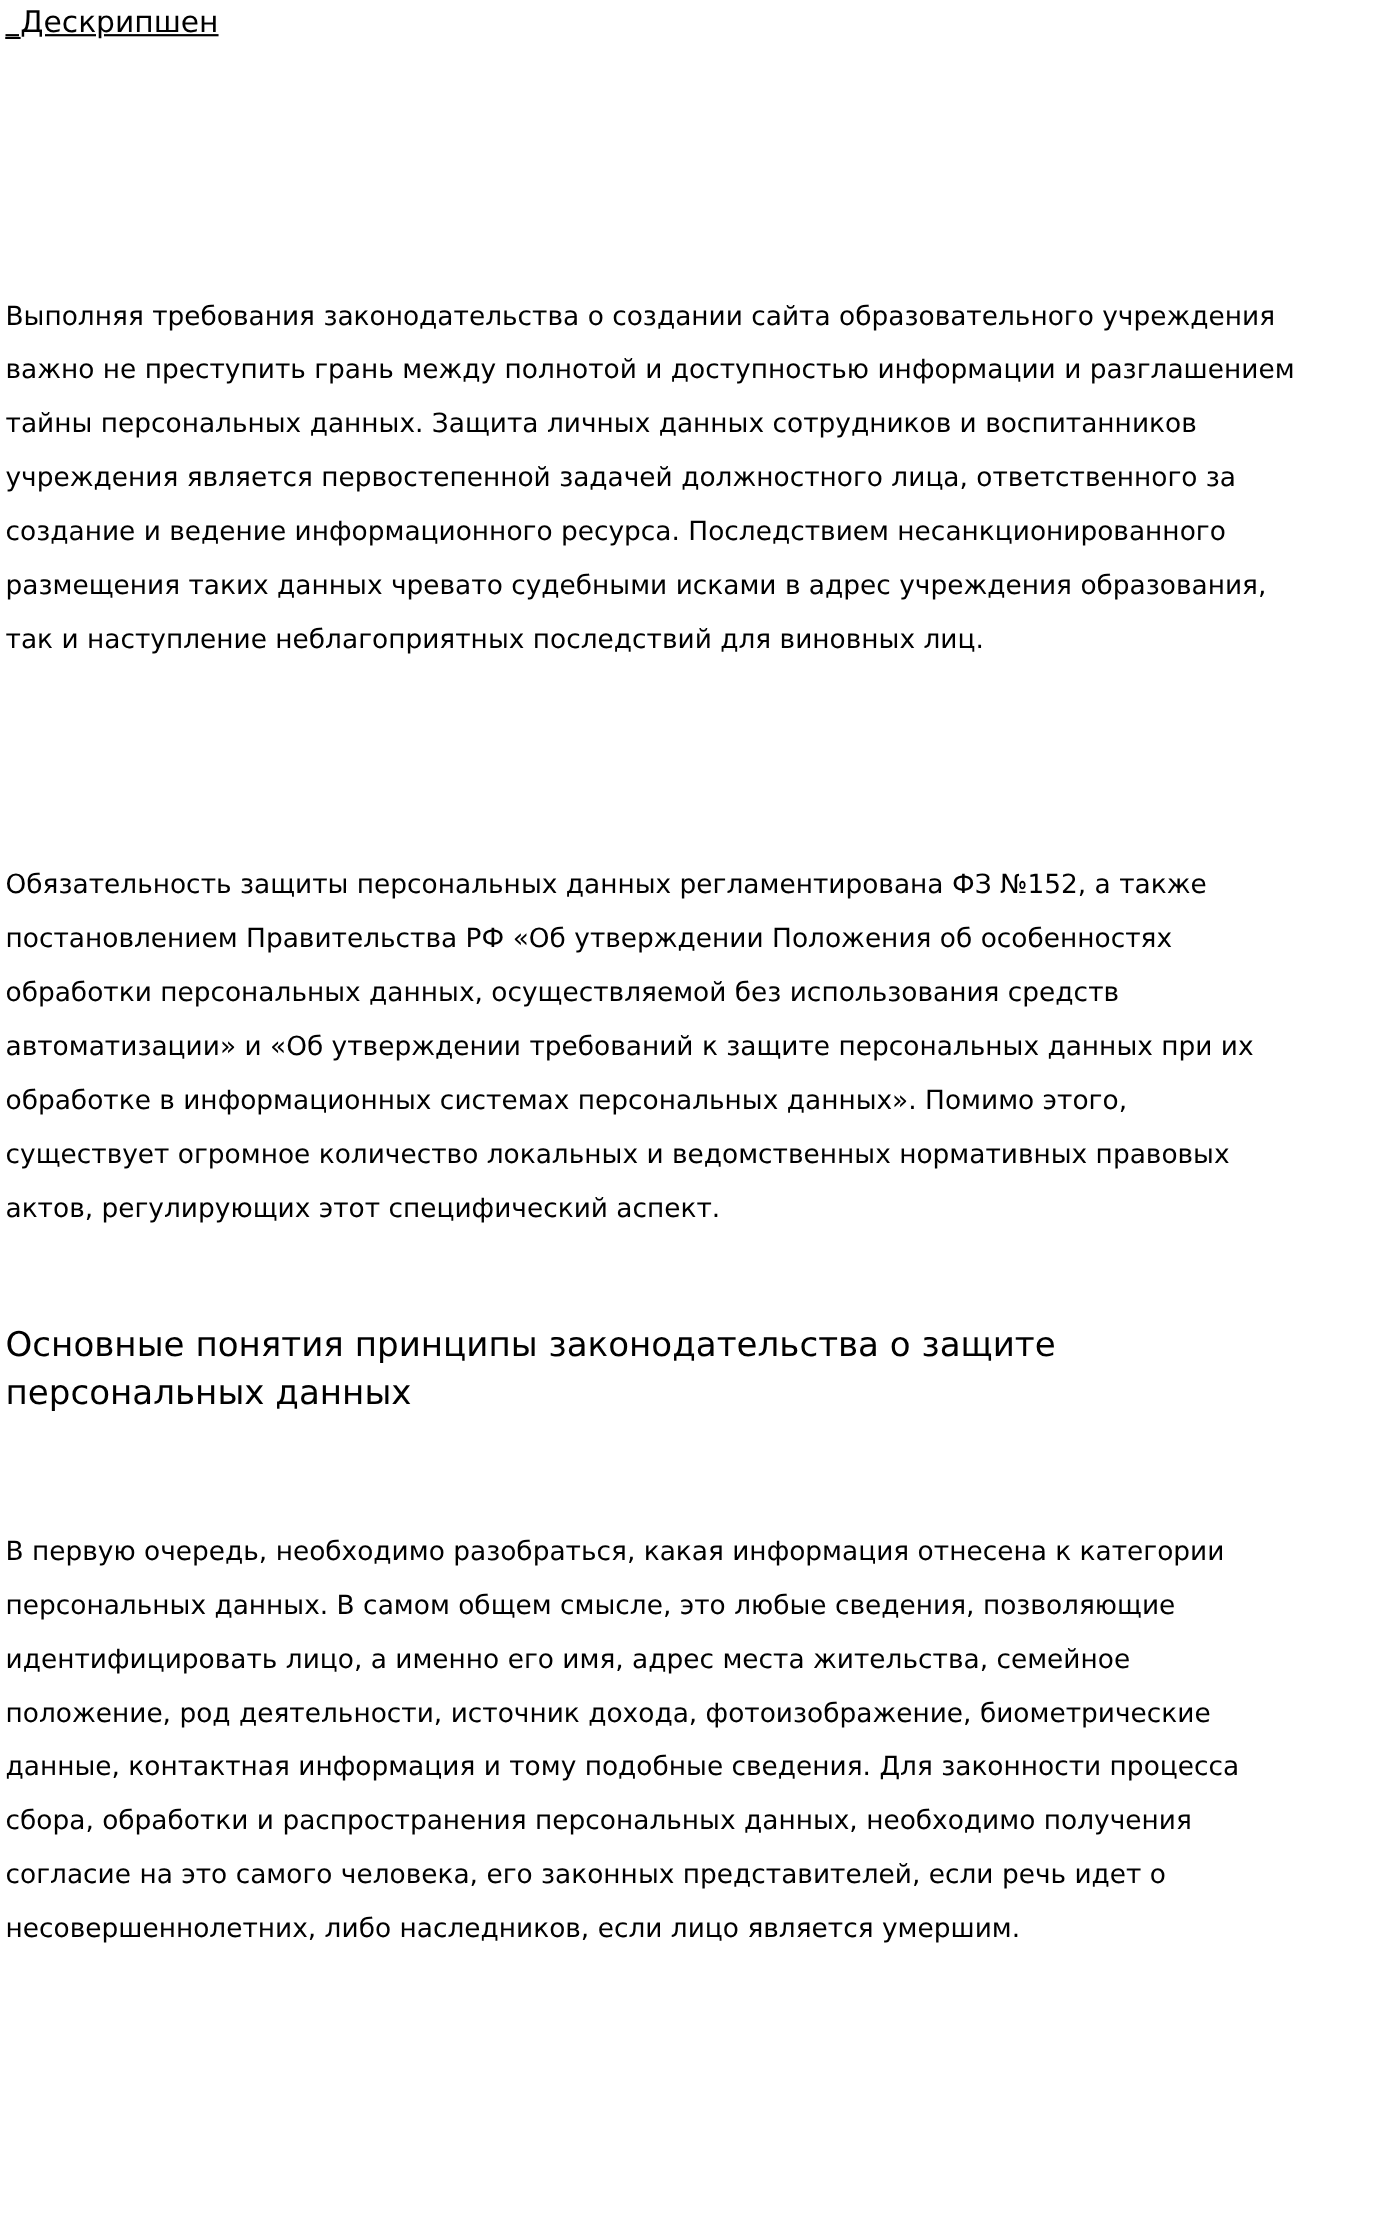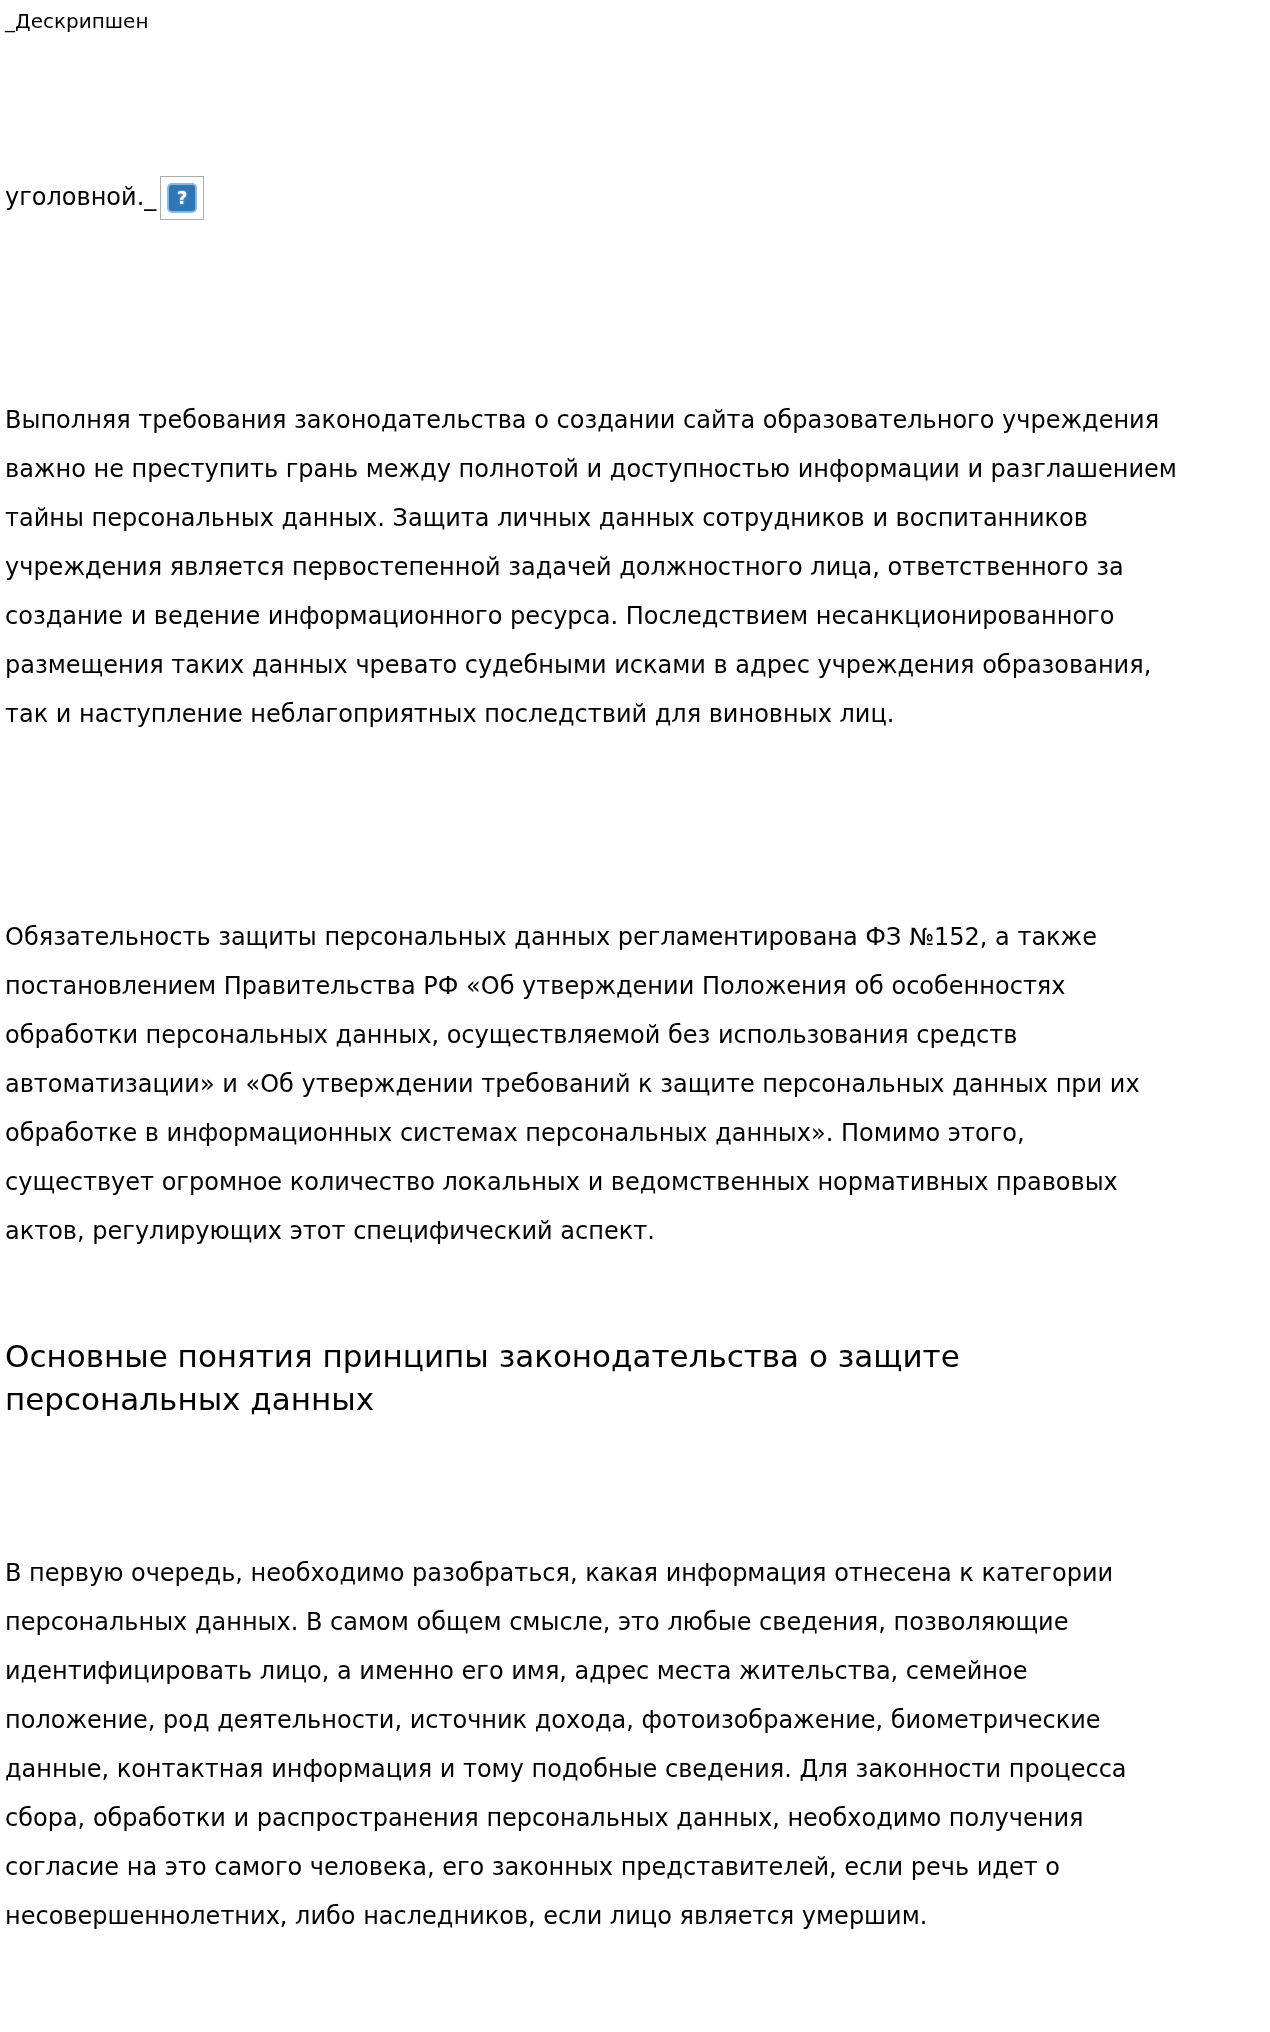--- a/index.html
+++ b/index.html
@@ -6,45 +6,45 @@
   html, body { background: #ffffff; }
   body {
     width: 1270px;
     height: 2032px;
     overflow: hidden;
     font-family: "DejaVu Sans", sans-serif;
     color: #000000;
     padding: 6px 8px 0 5px;
   }
   .desc {
-    font-size: 20px;
+    font-size: 27px;
     line-height: 30px;
-    margin-bottom: 39px;
+    margin-bottom: 53px;
     white-space: pre;
+    text-decoration: underline;
   }
   .para {
     font-size: 24px;
     line-height: 49px;
     white-space: pre;
     margin-bottom: 27px;
   }
   .para .lines { white-space: pre; }
   .line-row {
     height: 49px;
     display: flex;
     align-items: center;
     white-space: pre;
   }
   .section-heading {
     font-size: 31px;
     line-height: 43px;
     font-weight: 400;
     white-space: pre;
     margin-top: 30px;
-    margin-bottom: 30px;
   }
   .img-ph {
     display: inline-flex;
     align-items: center;
     justify-content: center;
     width: 44px;
     height: 44px;
     background: #ffffff;
     border: 1px solid #acacac;
     margin-left: 4px;
@@ -66,26 +66,20 @@
     justify-content: center;
     text-shadow: 0 0 2px #bcd4e8;
   }
 </style>
 </head>
 <body>
 
 <div class="desc">_Дескрипшен</div>
 
 <div class="para">
-  <div class="line-row">
-    <span>уголовной._</span>
-    <span class="img-ph">
-      <span class="img-ph-inner">?</span>
-    </span>
-  </div>
 </div>
 
 <div class="para">
   <div class="lines">Выполняя требования законодательства о создании сайта образовательного учреждения
 важно не преступить грань между полнотой и доступностью информации и разглашением
 тайны персональных данных. Защита личных данных сотрудников и воспитанников
 учреждения является первостепенной задачей должностного лица, ответственного за
 создание и ведение информационного ресурса. Последствием несанкционированного
 размещения таких данных чревато судебными исками в адрес учреждения образования,
 так и наступление неблагоприятных последствий для виновных лиц.</div>

